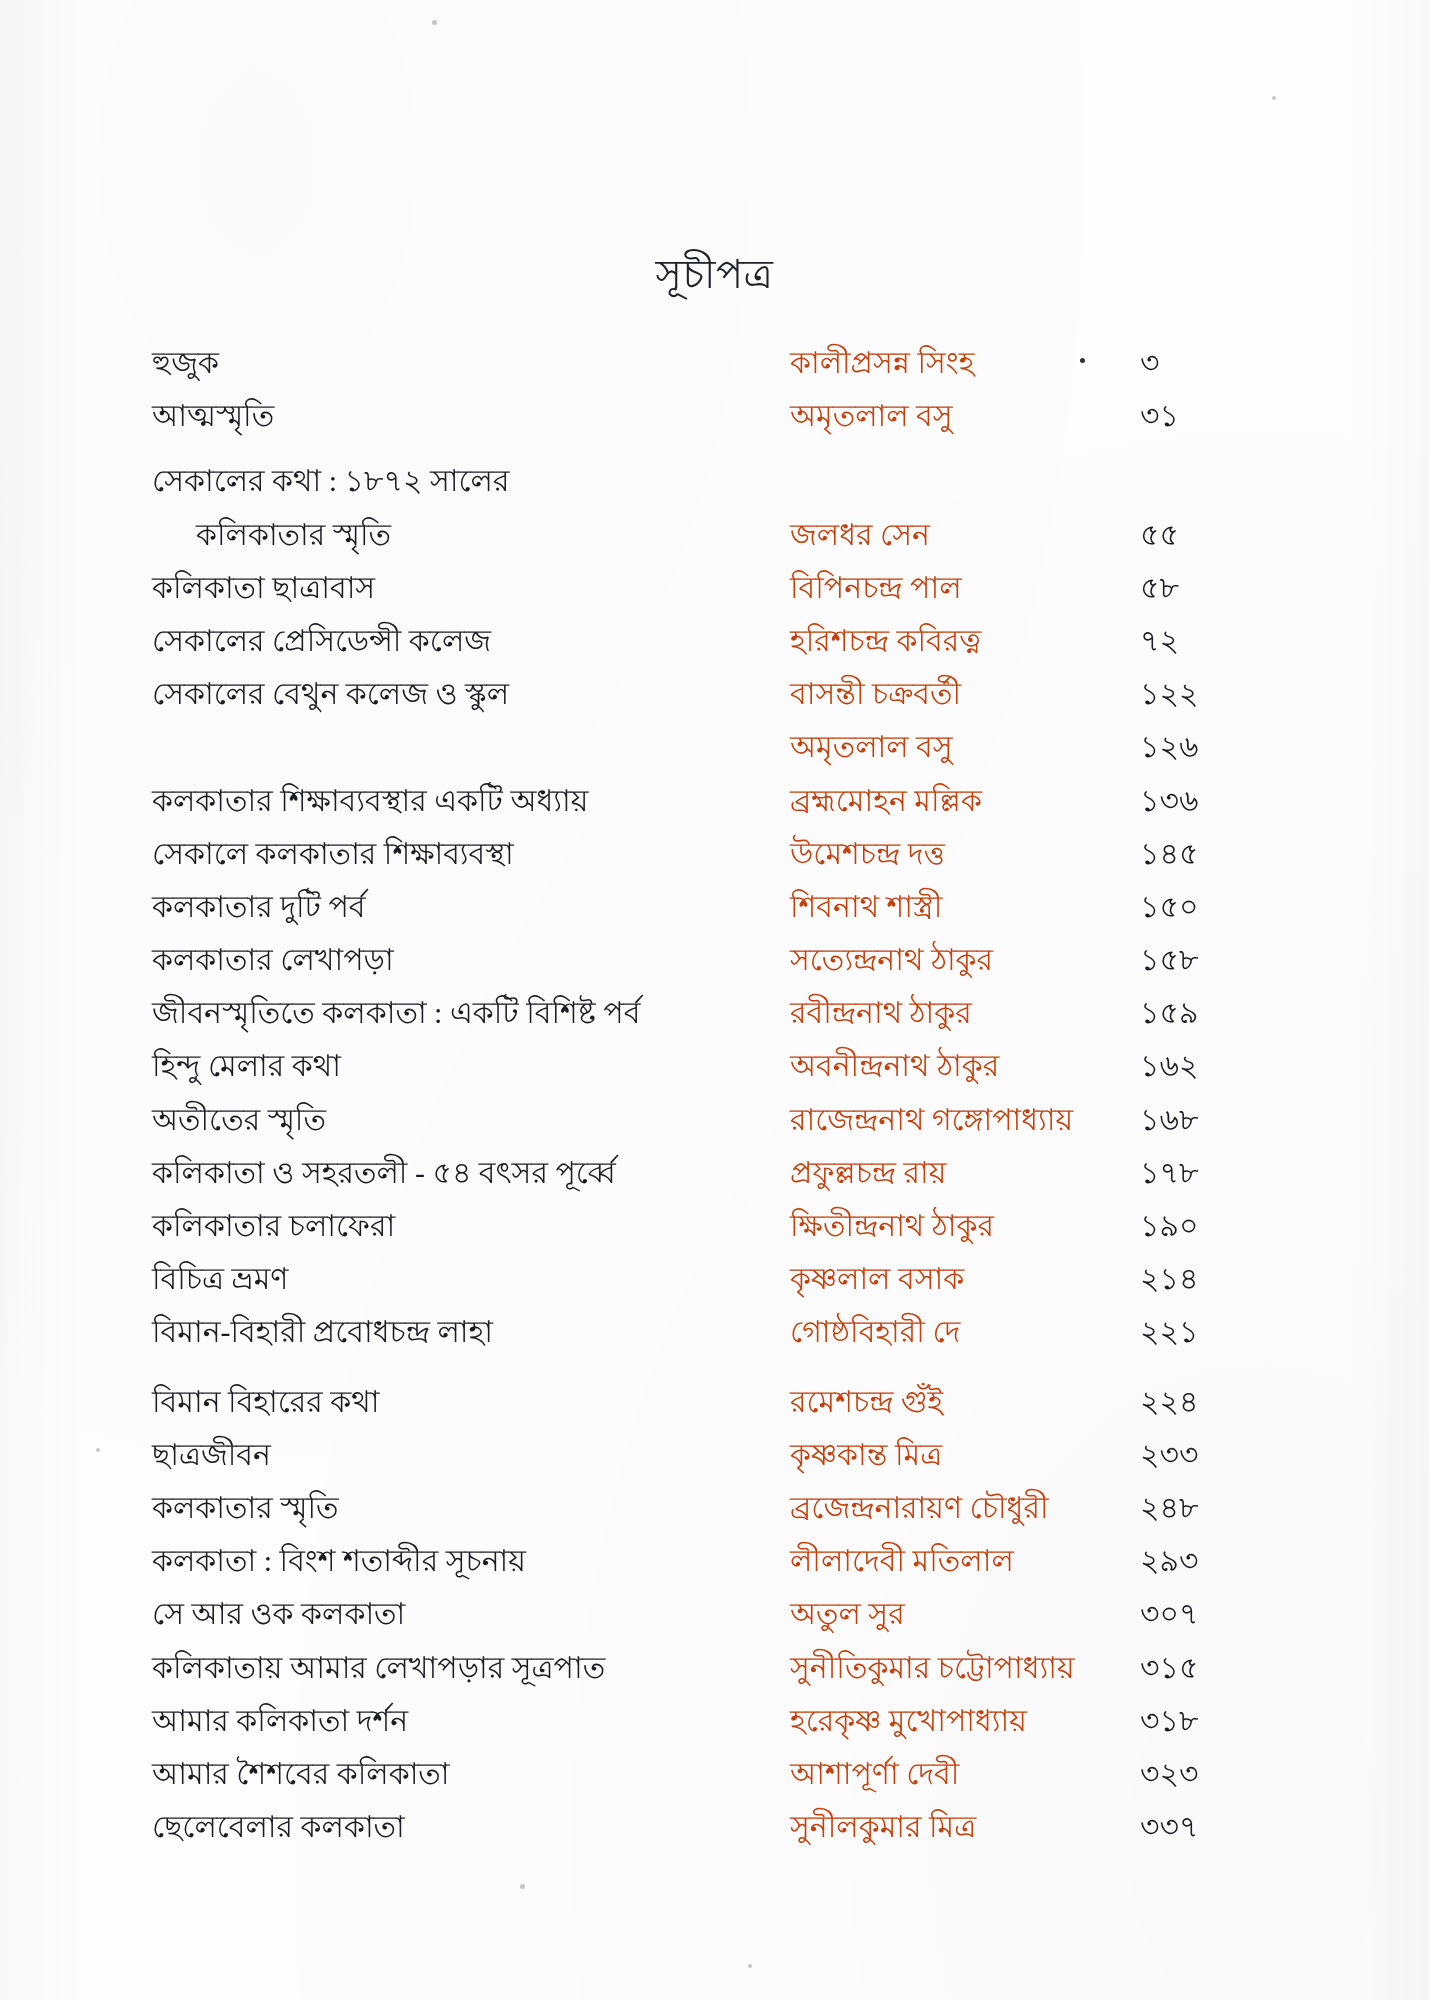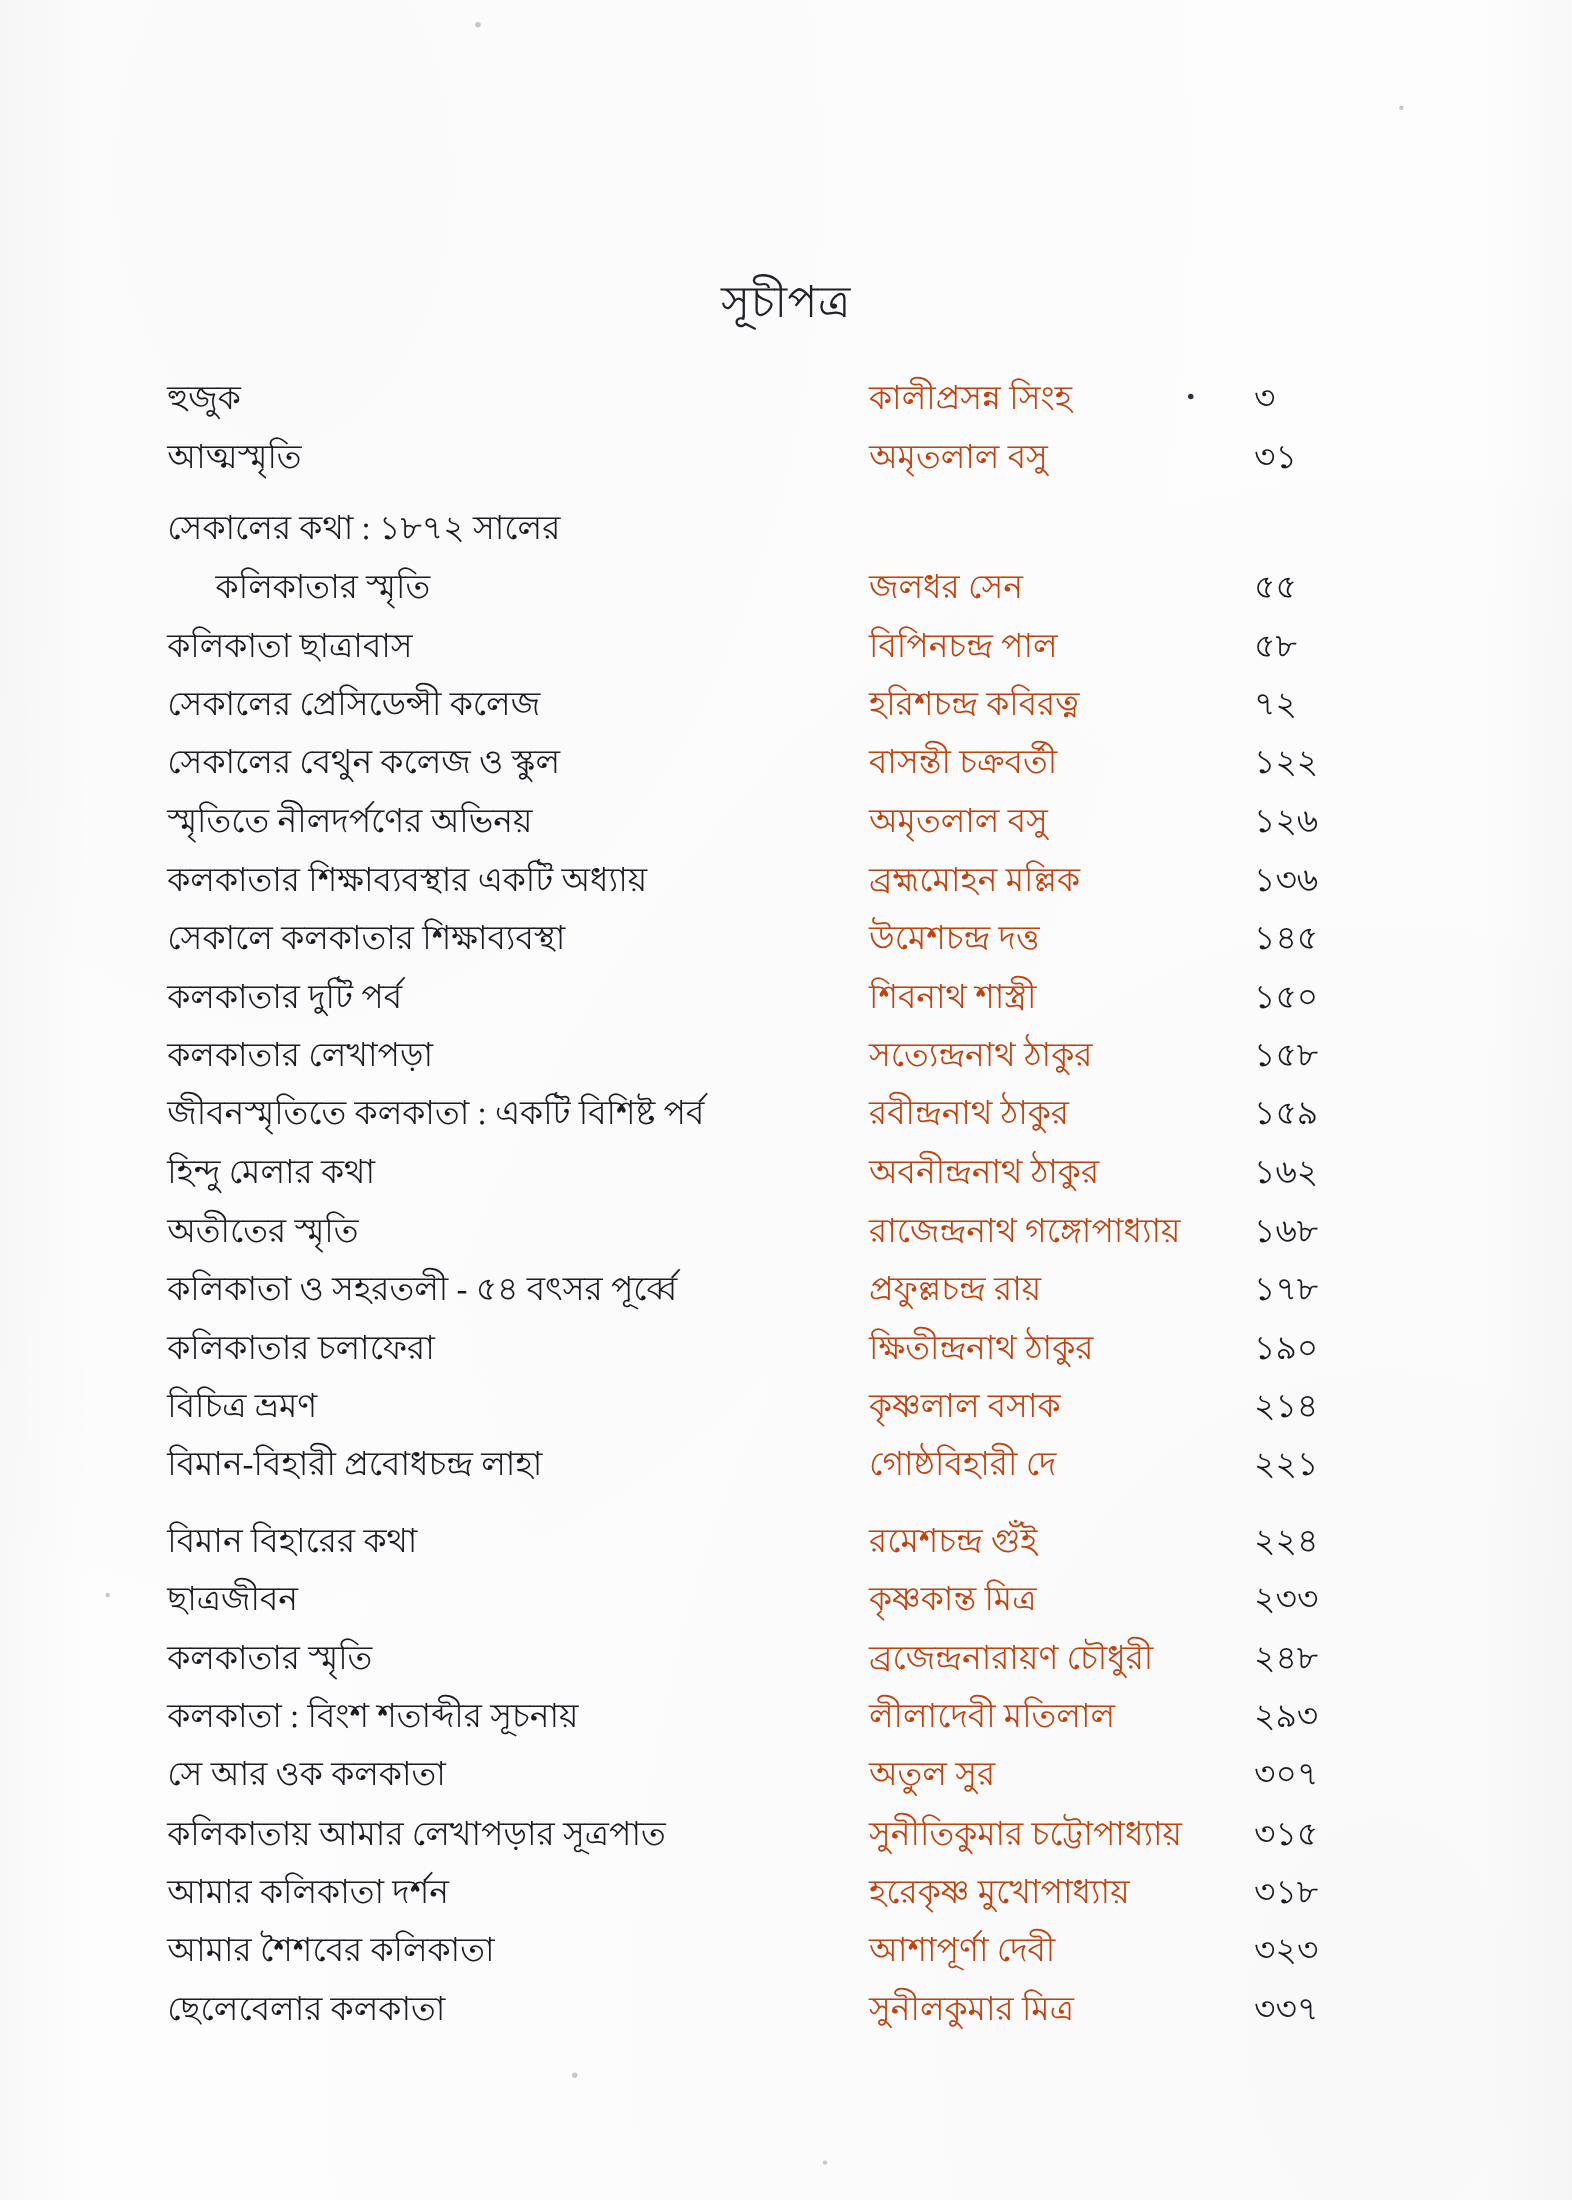--- a/index.html
+++ b/index.html
@@ -146,21 +146,20 @@
         <div class="entry-title">সেকালের প্রেসিডেন্সী কলেজ</div>
         <div class="entry-author">হরিশচন্দ্র কবিরত্ন</div>
         <div class="entry-page">৭২</div>
       </div>
       <div class="toc-row" style="top: 0px;">
         <div class="entry-title">সেকালের বেথুন কলেজ ও স্কুল</div>
         <div class="entry-author">বাসন্তী চক্রবর্তী</div>
         <div class="entry-page">১২২</div>
       </div>
       <div class="toc-row" style="top: 0px;">
-        <div class="entry-title">স্মৃতিতে নীলদর্পণের অভিনয়</div>
         <div class="entry-author">অমৃতলাল বসু</div>
         <div class="entry-page">১২৬</div>
       </div>
       <div class="toc-row" style="top: 0px;">
         <div class="entry-title">কলকাতার শিক্ষাব্যবস্থার একটি অধ্যায়</div>
         <div class="entry-author">ব্রহ্মমোহন মল্লিক</div>
         <div class="entry-page">১৩৬</div>
       </div>
       <div class="toc-row" style="top: 0px;">
         <div class="entry-title">সেকালে কলকাতার শিক্ষাব্যবস্থা</div>

